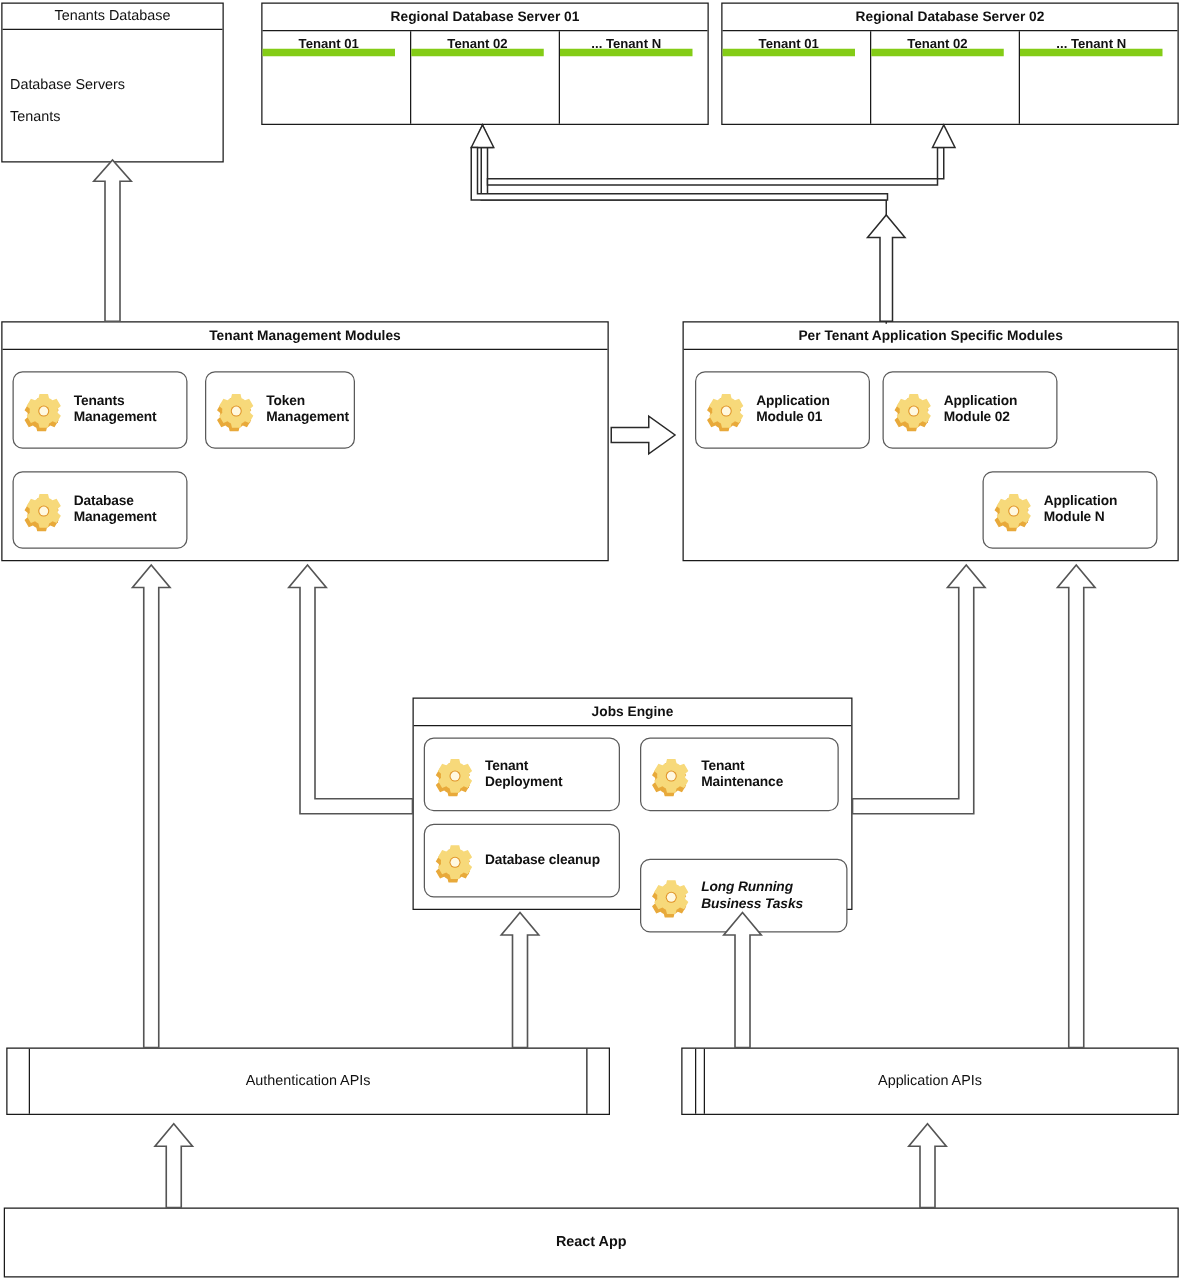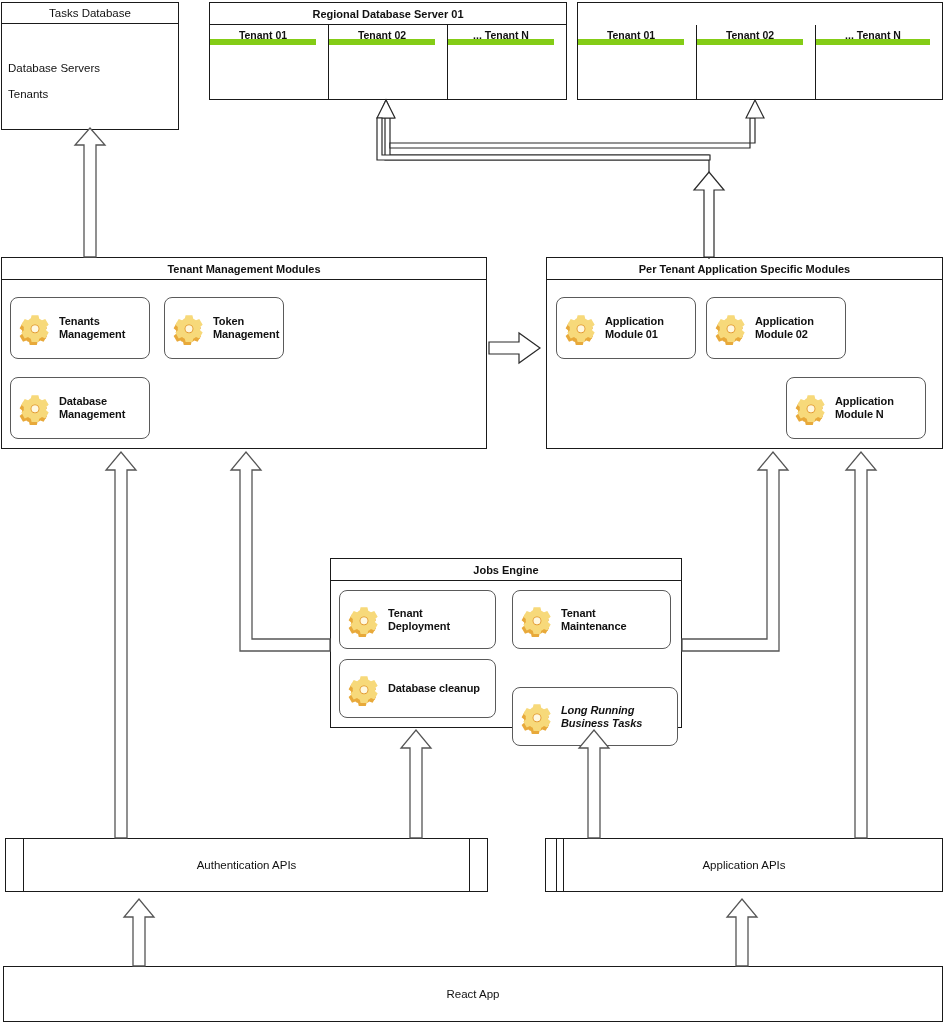--- a/index.html
+++ b/index.html
@@ -24,39 +24,40 @@
        text-align:center;font-size:11.5px;color:#111;}
   .strip{position:absolute;top:0;bottom:0;width:1px;background:#1a1a1a;}
   svg.ov{position:absolute;left:0;top:0;width:945px;height:1024px;pointer-events:none;}
 </style>
 </head>
 <body>
 
 <div id="canvas">
 
   <div class="box" style="left:1px;top:2px;width:178px;height:128px;">
-    <div class="hdr-plain">Tasks Database</div>
+    <div class="hdr-plain">Tenants Database</div>
     <div class="dbrow" style="top:52px;">Database Servers</div>
     <div class="dbrow" style="top:78px;">Tenants</div>
   </div>
 
   <div class="box" style="left:209px;top:2px;width:358px;height:98px;">
     <div class="hdr">Regional Database Server 01</div>
     <div class="tcell" style="left:0;width:119px;">
       <div class="tcell-lbl">Tenant 01</div>
     </div>
     <div class="tcell" style="left:119px;width:119px;">
       <div class="tcell-lbl">Tenant 02</div>
     </div>
     <div class="tcell" style="left:238px;width:118px;border-right:none;">
       <div class="tcell-lbl">... Tenant N</div>
     </div>
   </div>
 
   <div class="box" style="left:577px;top:2px;width:366px;height:98px;">
+    <div class="hdr">Regional Database Server 02</div>
     <div class="tcell" style="left:0;width:119px;">
       <div class="tcell-lbl">Tenant 01</div>
     </div>
     <div class="tcell" style="left:119px;width:119px;">
       <div class="tcell-lbl">Tenant 02</div>
     </div>
     <div class="tcell" style="left:238px;width:126px;border-right:none;">
       <div class="tcell-lbl">... Tenant N</div>
     </div>
   </div>
@@ -173,21 +174,21 @@
     <div class="strip" style="left:17px;"></div>
     <div class="strip" style="right:17px;"></div>
     <div class="bar-lbl">Authentication APIs</div>
   </div>
   <div class="box" style="left:545px;top:838px;width:398px;height:54px;">
     <div class="strip" style="left:10px;"></div>
     <div class="strip" style="left:17px;"></div>
     <div class="bar-lbl">Application APIs</div>
   </div>
 
-  <div class="box" style="left:3px;top:966px;width:940px;height:56px;">
+  <div class="box" style="left:3px;top:966px;width:940px;height:56px;font-weight:bold;">
     <div class="bar-lbl">React App</div>
   </div>
 
   <svg class="ov" viewBox="0 0 945 1024" xmlns="http://www.w3.org/2000/svg">
     <defs>
       <g id="g">
         <g transform="translate(20,21)">
           <path d="M-13,6 L-13,11 L-9,13 L-9,9 Z" fill="#d98b22"></path>
           <path d="M13,6 L13,11 L9,13 L9,9 Z" fill="#c77d1c"></path>
           <path d="M-13,6 L13,6 L13,11 L-13,11 Z" fill="#e09428"></path>

